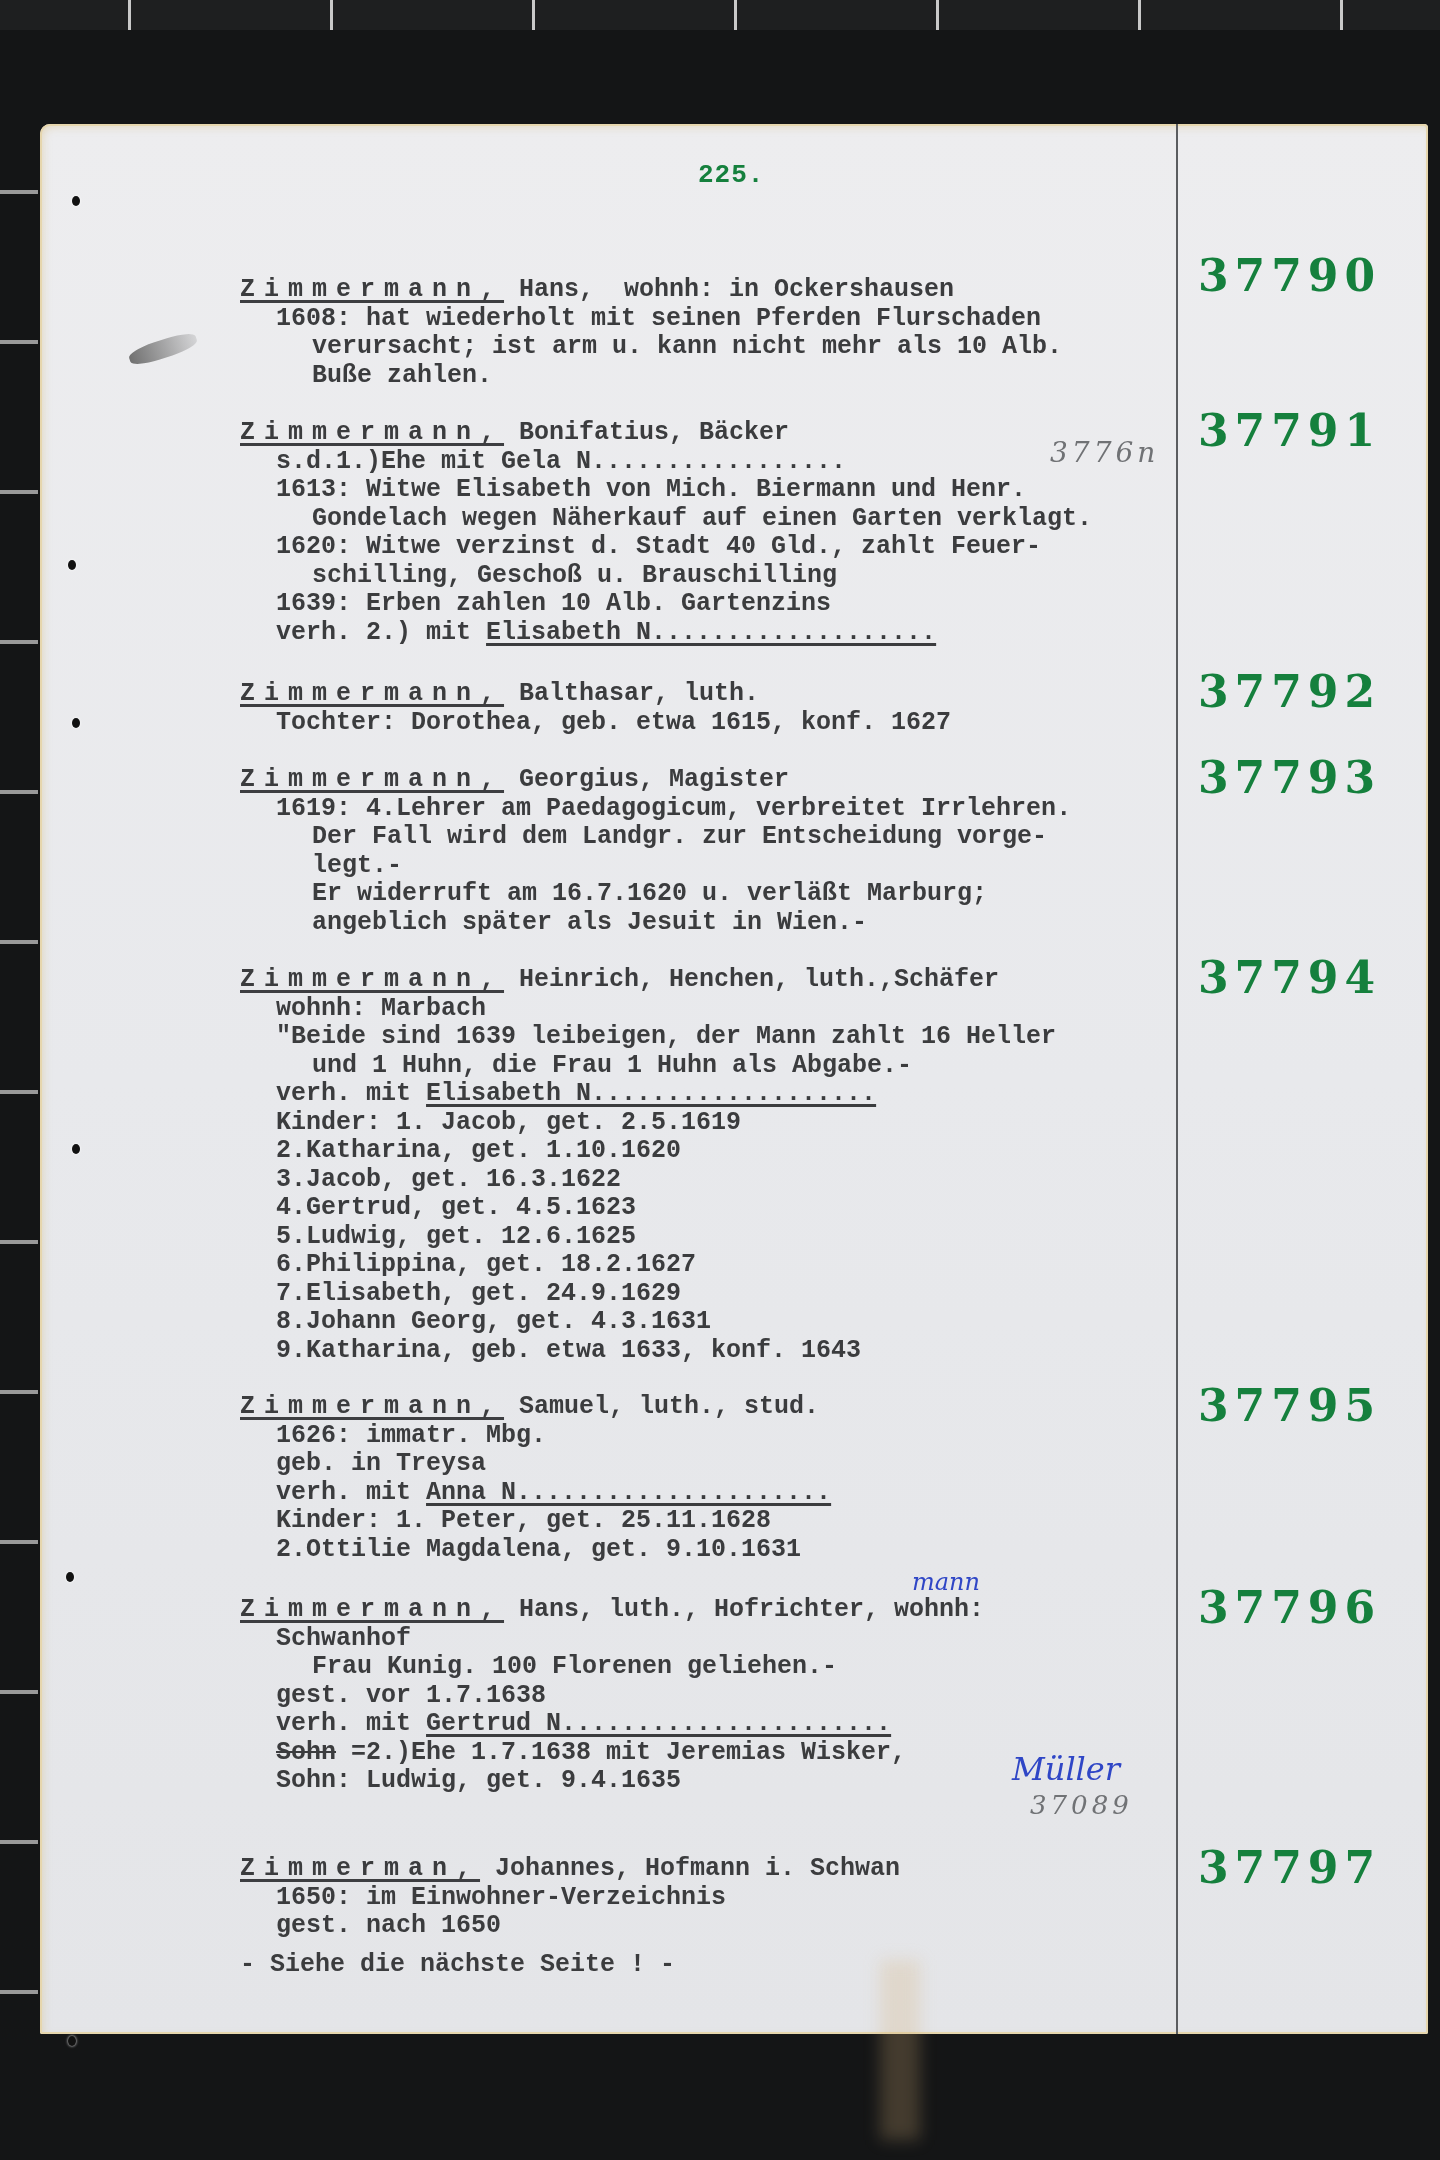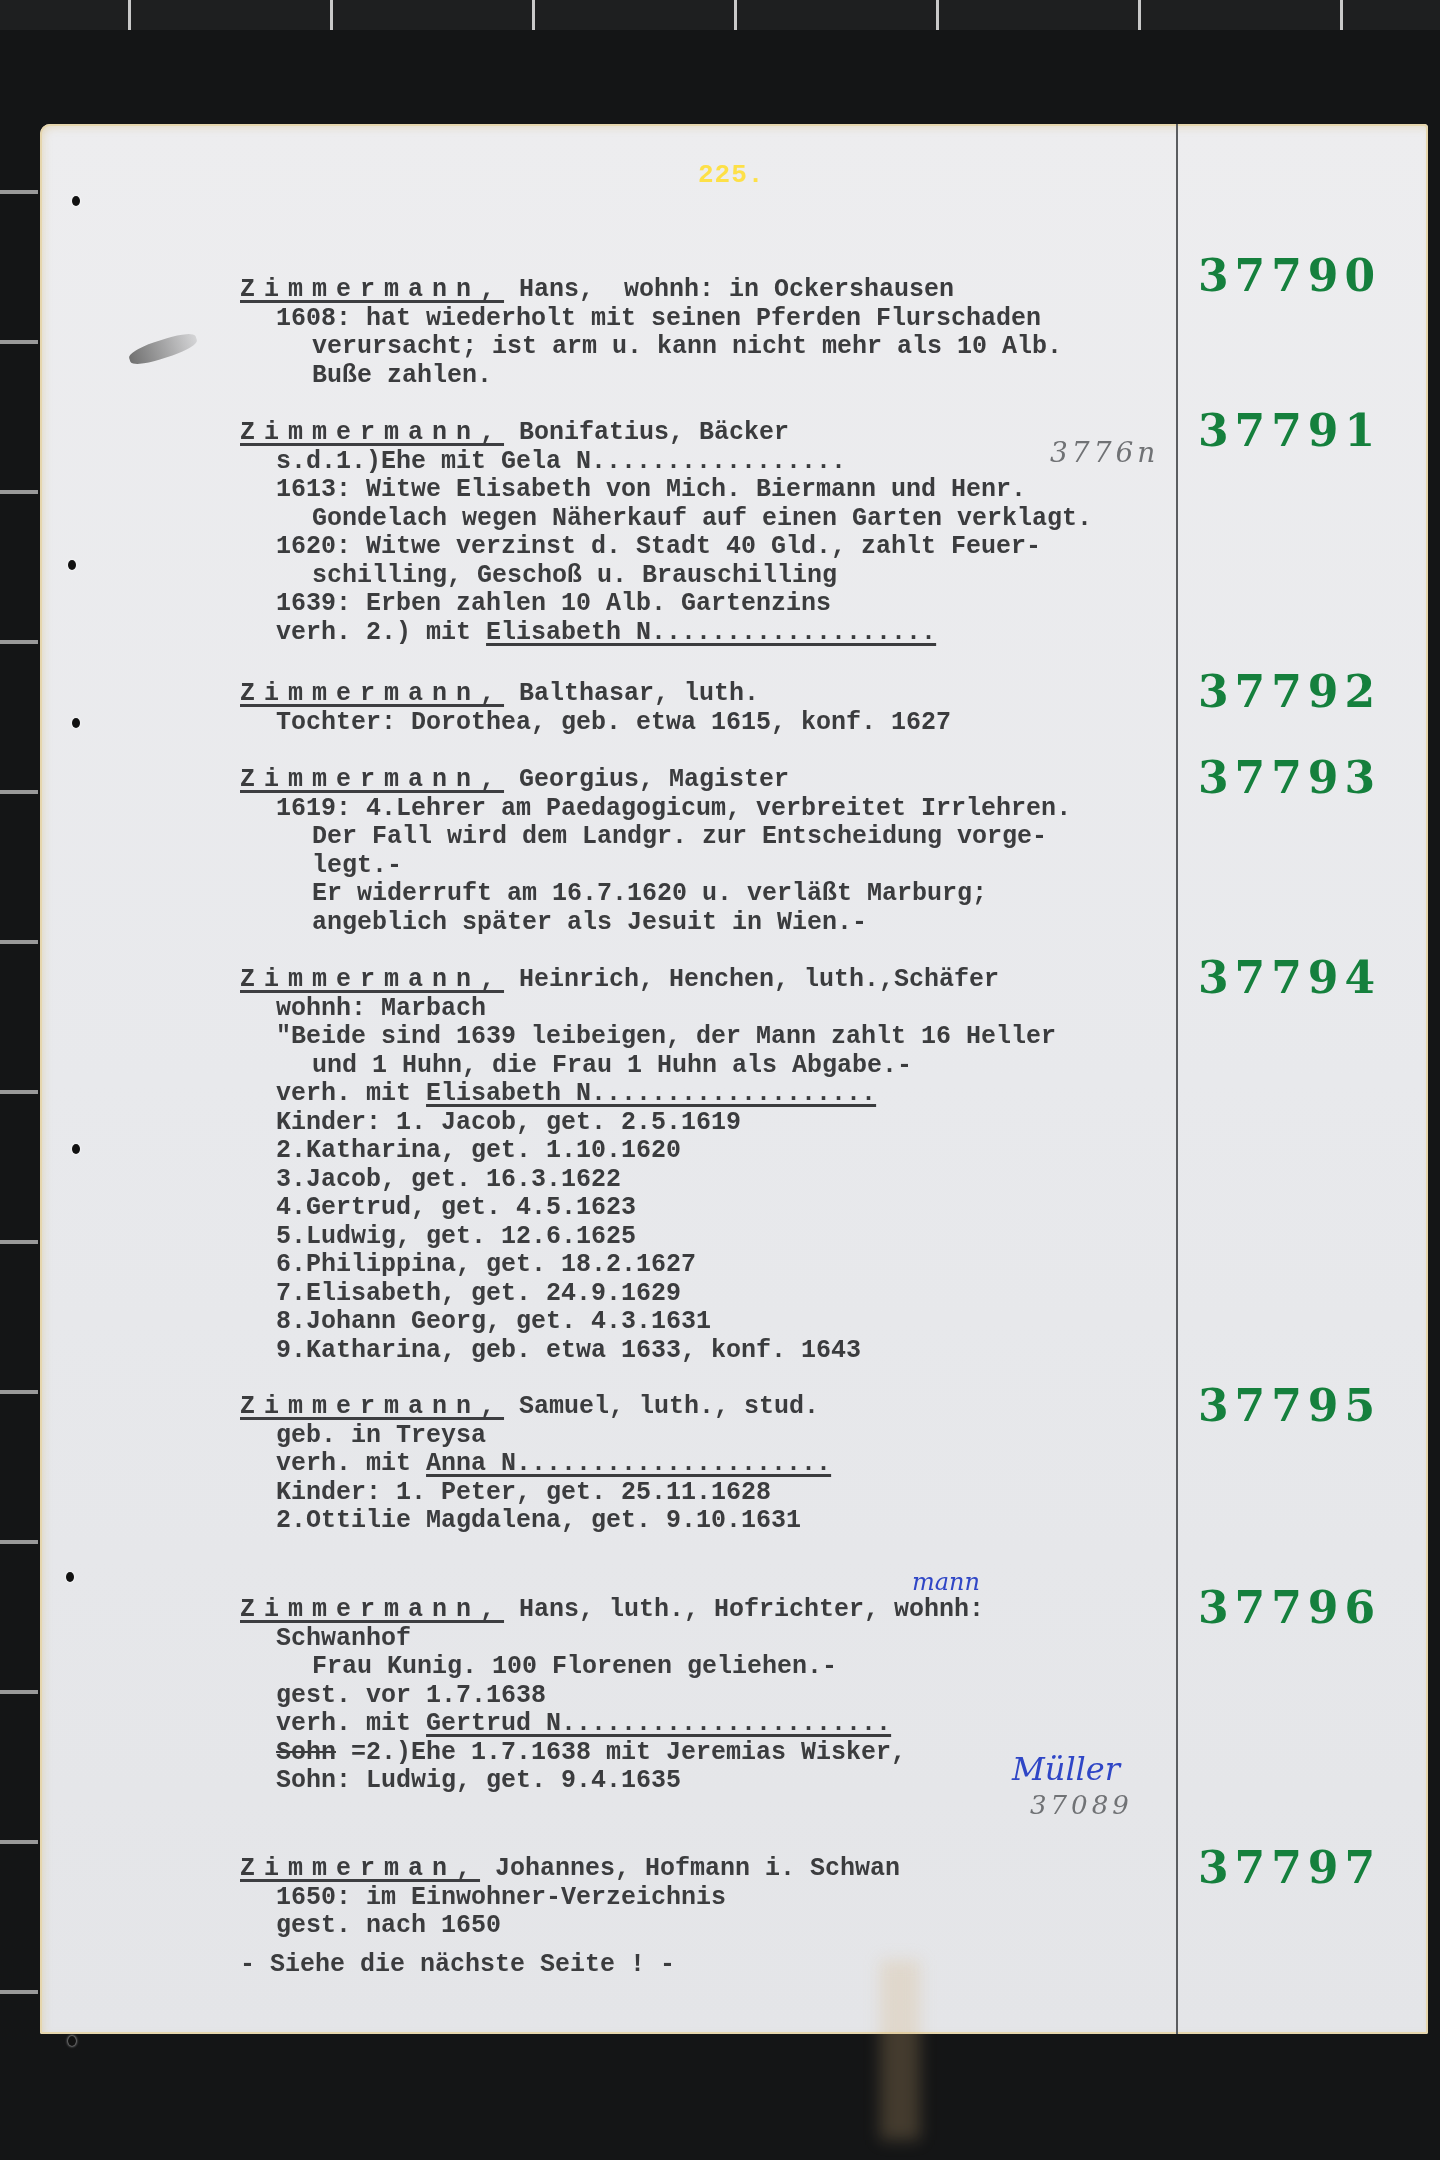--- a/index.html
+++ b/index.html
@@ -27,21 +27,21 @@
   .column-rule {
     position: absolute; left: 1176px; top: 124px; width: 2px; height: 1910px;
     background: #5b5d60;
   }
   .punch-hole {
     position: absolute; width: 8px; height: 10px; border-radius: 50%;
     background: #111; box-shadow: 0 0 3px #fff;
   }
   .page-number {
     position: absolute; left: 698px; top: 160px; font-size: 26px; font-weight: bold;
-    color: #fde047; letter-spacing: 1px;
+    color: #15803d; letter-spacing: 1px;
   }
   .entry { position: absolute; left: 240px; color: #3b3c3e; font-size: 25px; font-weight: bold; line-height: 28.5px; }
   .line { white-space: pre; }
   .surname {
     letter-spacing: 9px; text-decoration: underline; text-decoration-thickness: 3px;
     text-underline-offset: 4px; text-decoration-color: #3d3e41;
   }
   .indent1 { padding-left: 36px; }
   .indent2 { padding-left: 72px; }
   .ul { text-decoration: underline; text-decoration-thickness: 3px; text-underline-offset: 4px; }
@@ -158,20 +158,21 @@
   <div class="line indent1">5.Ludwig, get. 12.6.1625</div>
   <div class="line indent1">6.Philippina, get. 18.2.1627</div>
   <div class="line indent1">7.Elisabeth, get. 24.9.1629</div>
   <div class="line indent1">8.Johann Georg, get. 4.3.1631</div>
   <div class="line indent1">9.Katharina, geb. etwa 1633, konf. 1643</div>
 </div>
 <div class="ref-number" style="top:952px">37794</div>
 
 <div class="entry" style="top:1393px">
   <div class="line"><span class="surname">Zimmermann,</span><span> Samuel, luth., stud.</span></div>
+  <div class="line indent1">1626: immatr. Mbg.</div>
   <div class="line indent1">geb. in Treysa</div>
   <div class="line indent1"><span>verh. mit </span><span class="ul">Anna N.....................</span></div>
   <div class="line indent1">Kinder: 1. Peter, get. 25.11.1628</div>
   <div class="line indent1">2.Ottilie Magdalena, get. 9.10.1631</div>
 </div>
 <div class="ref-number" style="top:1380px">37795</div>
 
 <div class="entry" style="top:1596px">
   <div class="line"><span class="surname">Zimmermann,</span><span> Hans, luth., Hofrichter, wohnh:</span></div>
   <div class="line indent1">Schwanhof</div>

